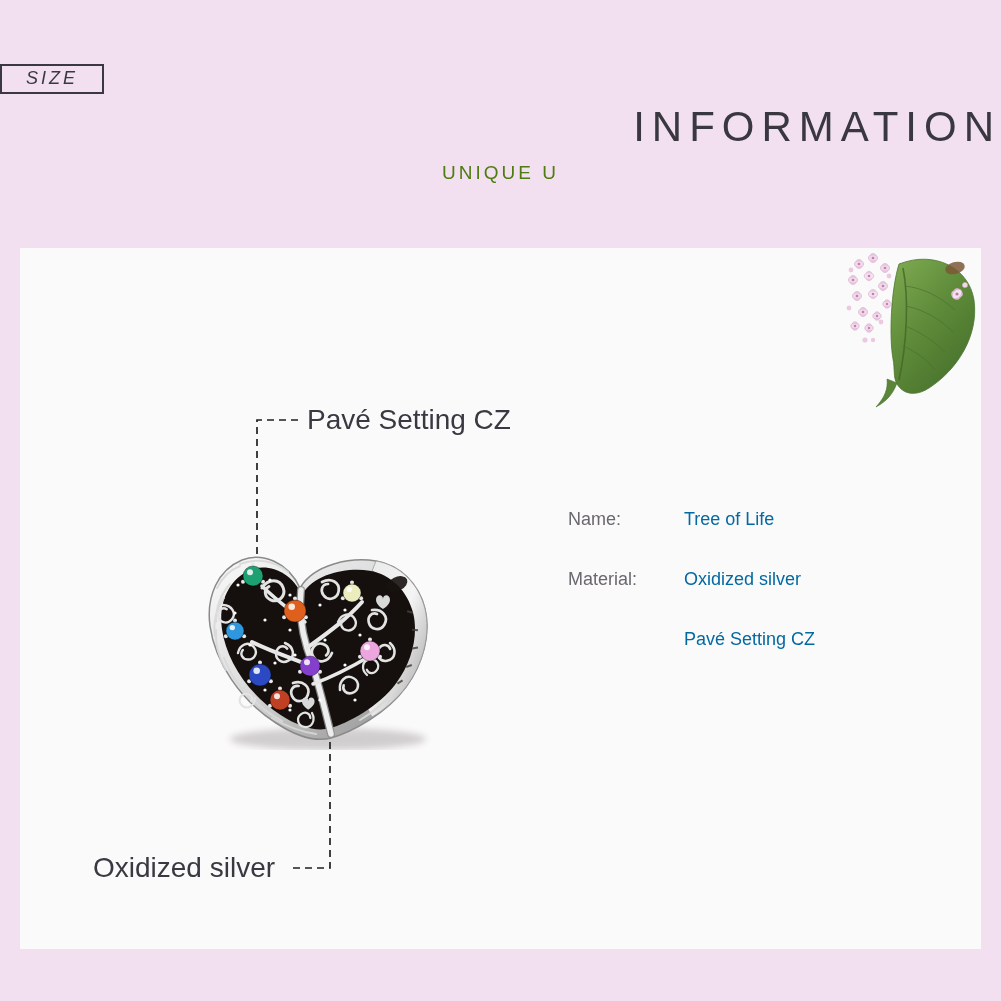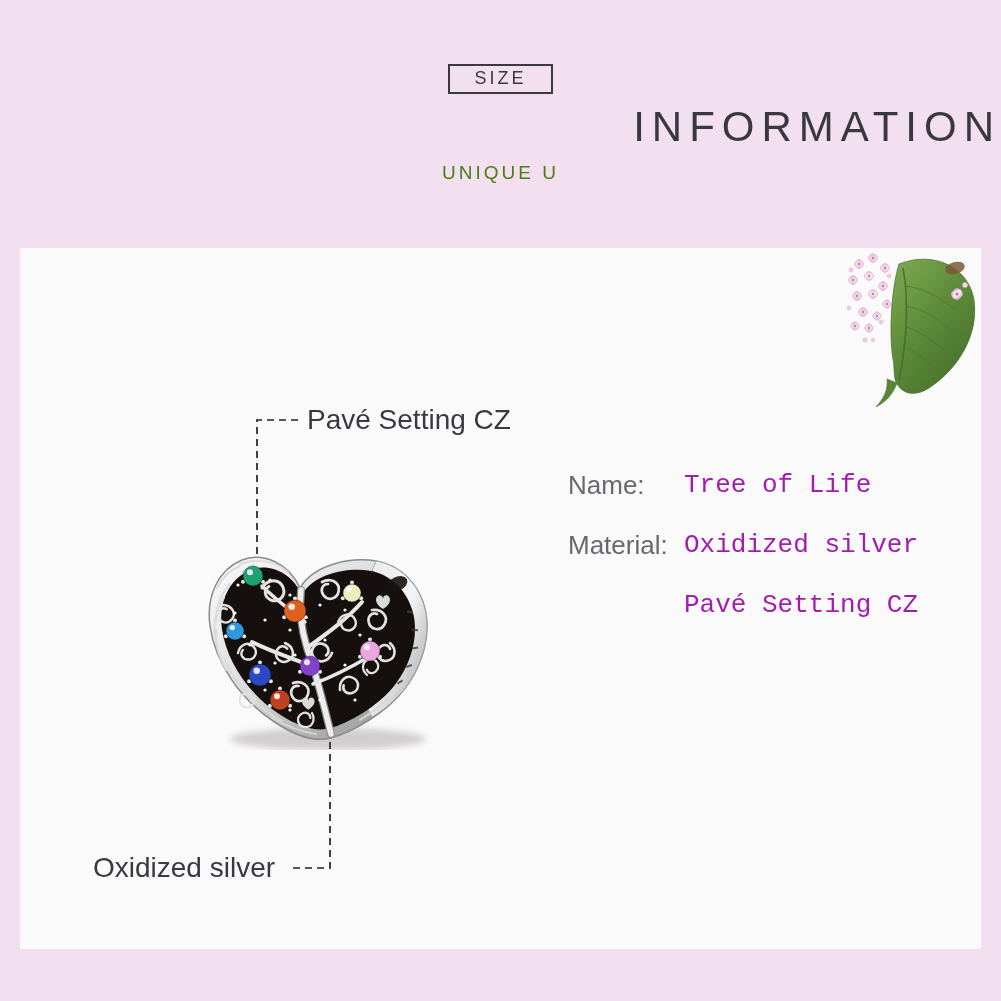--- a/index.html
+++ b/index.html
@@ -4,21 +4,21 @@
 <style>
   html,body{margin:0;padding:0;}
   body{
     width:1001px;height:1001px;position:relative;overflow:hidden;
     background:#f2e0f0;
     font-family:"Liberation Sans", sans-serif;
     color:#3a3942;
   }
   .abs{position:absolute;}
   
-  .header-row{left:0;right:0;text-align:center;}
+  .header-row{left:0;right:0;font-style:italic;}
   .size-badge{
     display:inline-block;border:2px solid #3a3942;
     font-size:18px;letter-spacing:3px;padding:2px 24px 3px 24px;
     color:#3a3942;
   }
   .page-title{
     left:0;right:0;text-align:right;top:103px;
     font-size:42px;letter-spacing:7px;font-weight:400;color:#393841;
     white-space:nowrap;
   }
@@ -30,23 +30,23 @@
   .panel{
     left:20px;top:248px;width:961px;height:701px;
     background:#fbfafb;
   }
   
   .callout{font-size:28px;color:#3a3942;white-space:nowrap;}
   .callout-pave{left:307px;top:404px;}
   .callout-oxidized{left:93px;top:852px;}
   
   .details{left:568px;top:470px;}
-  .drow{display:flex;align-items:flex-start;height:60px;font-size:26px;}
+  .drow{display:flex;align-items:flex-end;height:60px;font-size:18px;}
   .dlabel{width:116px;color:#6a676e;}
-  .dvalue{color:#a21caf;font-family:Liberation Mono, monospace;}
+  .dvalue{color:#0369a1;}
   svg{display:block;}
   .overlay{left:0;top:0;pointer-events:none;}
 </style>
 </head>
 <body>
 
 <div class="abs header-row" style="top:64px">
   <span class="size-badge">SIZE</span>
 </div>
 <div class="abs page-title">INFORMATION</div>

